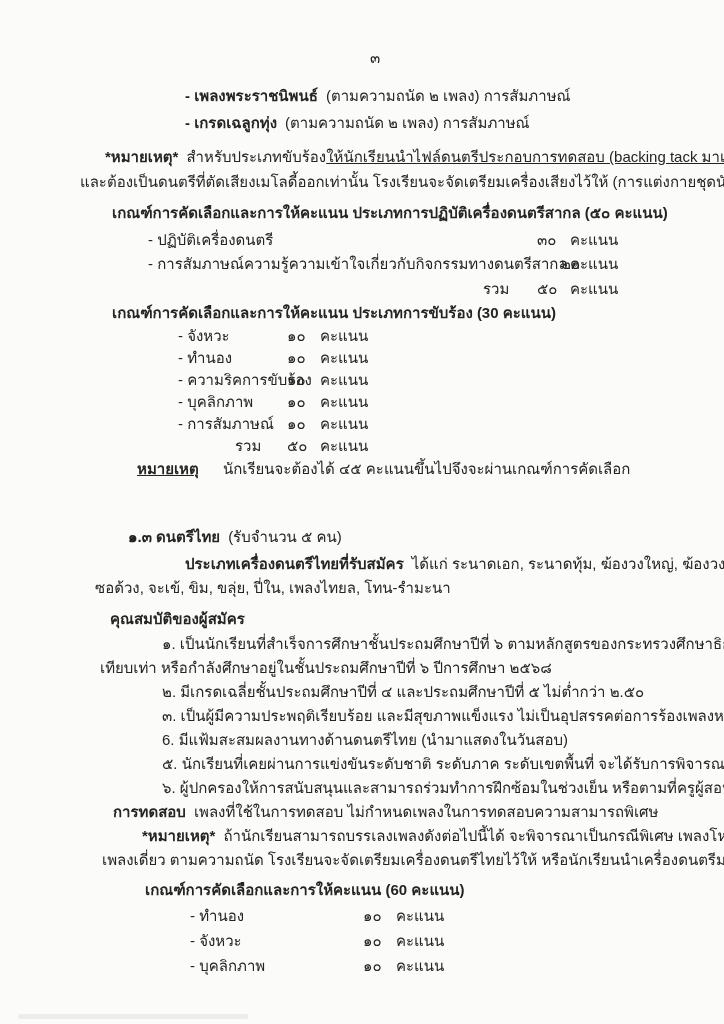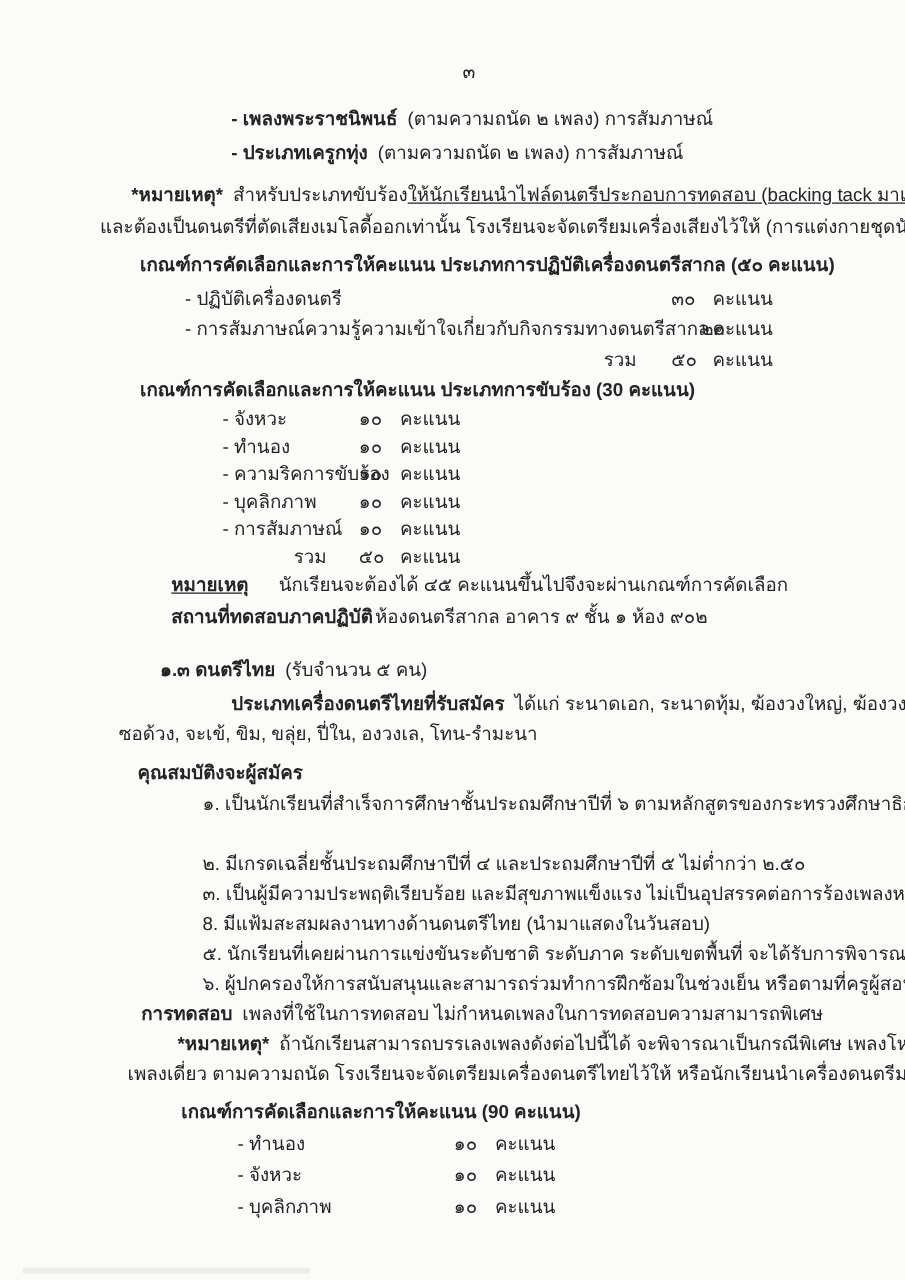--- a/index.html
+++ b/index.html
@@ -27,21 +27,21 @@
     <span class="at" style="left:370px">๓</span>
   </div>
 
   <div class="line" style="top:84px">
     <span class="at" style="left:185px">
       <span class="b gap">- เพลงพระราชนิพนธ์</span><span>(ตามความถนัด ๒ เพลง) การสัมภาษณ์</span>
     </span>
   </div>
   <div class="line" style="top:111px">
     <span class="at" style="left:185px">
-      <span class="b gap">- ประเภทเครูกทุ่ง</span><span>(ตามความถนัด ๒ เพลง) การสัมภาษณ์</span>
+      <span class="b gap">- เกรดเฉลูกทุ่ง</span><span>(ตามความถนัด ๒ เพลง) การสัมภาษณ์</span>
     </span>
   </div>
 
   <div class="line" style="top:145px">
     <span class="at" style="left:105px">
       <span class="b gap">*หมายเหตุ*</span><span>สำหรับประเภทขับร้อง</span><span class="u">ให้นักเรียนนำไฟล์ดนตรีประกอบการทดสอบ (backing tack มาเอง)</span>
     </span>
   </div>
   <div class="line" style="top:170px">
     <span class="at" style="left:80px">และต้องเป็นดนตรีที่ตัดเสียงเมโลดี้ออกเท่านั้น โรงเรียนจะจัดเตรียมเครื่องเสียงไว้ให้ (การแต่งกายชุดนักเรียน)</span>
@@ -97,53 +97,52 @@
   <div class="line" style="top:434px">
     <span class="at" style="left:235px">รวม</span>
     <span class="at" style="left:287px">๕๐</span>
     <span class="at" style="left:320px">คะแนน</span>
   </div>
 
   <div class="line" style="top:457px">
     <span class="at b u" style="left:137px">หมายเหตุ</span>
     <span class="at" style="left:223px">นักเรียนจะต้องได้ ๔๕ คะแนนขึ้นไปจึงจะผ่านเกณฑ์การคัดเลือก</span>
   </div>
-  <div class="line" style="top:482px">
-    <span class="at b" style="left:137px">สถานที่ทดสอบภาคปฏิบัติ</span>
-    <span class="at" style="left:300px">ห้องดนตรีสากล อาคาร ๙ ชั้น ๑ ห้อง ๙๐๒</span>
-  </div>
 
   <div class="line" style="top:525px">
     <span class="at" style="left:128px">
       <span class="b gap">๑.๓ ดนตรีไทย</span><span>(รับจำนวน ๕ คน)</span>
     </span>
   </div>
   <div class="line" style="top:552px">
     <span class="at" style="left:185px">
       <span class="b gap">ประเภทเครื่องดนตรีไทยที่รับสมัคร</span><span>ได้แก่ ระนาดเอก, ระนาดทุ้ม, ฆ้องวงใหญ่, ฆ้องวงเล็ก, ซออู้,</span>
     </span>
   </div>
   <div class="line" style="top:576px">
-    <span class="at" style="left:95px">ซอด้วง, จะเข้, ขิม, ขลุ่ย, ปี่ใน, องวงเล, โทน-รำมะนา</span>
+    <span class="at" style="left:95px">ซอด้วง, จะเข้, ขิม, ขลุ่ย, ปี่ใน, เพลงไทยล, โทน-รำมะนา</span>
   </div>
 
   <div class="line" style="top:607px">
-    <span class="at b" style="left:110px">คุณสมบัติงจะผู้สมัคร</span>
+    <span class="at b" style="left:110px">คุณสมบัติของผู้สมัคร</span>
   </div>
   <div class="line" style="top:632px">
     <span class="at" style="left:162px">๑. เป็นนักเรียนที่สำเร็จการศึกษาชั้นประถมศึกษาปีที่ ๖ ตามหลักสูตรของกระทรวงศึกษาธิการหรือ</span>
+  </div>
+  <div class="line" style="top:656px">
+    <span class="at" style="left:100px">เทียบเท่า หรือกำลังศึกษาอยู่ในชั้นประถมศึกษาปีที่ ๖ ปีการศึกษา ๒๕๖๘</span>
   </div>
   <div class="line" style="top:680px">
     <span class="at" style="left:162px">๒. มีเกรดเฉลี่ยชั้นประถมศึกษาปีที่ ๔ และประถมศึกษาปีที่ ๕ ไม่ต่ำกว่า ๒.๕๐</span>
   </div>
   <div class="line" style="top:704px">
     <span class="at" style="left:162px">๓. เป็นผู้มีความประพฤติเรียบร้อย และมีสุขภาพแข็งแรง ไม่เป็นอุปสรรคต่อการร้องเพลงหรือเล่นดนตรี</span>
   </div>
   <div class="line" style="top:728px">
-    <span class="at" style="left:162px">8. มีแฟ้มสะสมผลงานทางด้านดนตรีไทย (นำมาแสดงในวันสอบ)</span>
+    <span class="at" style="left:162px">6. มีแฟ้มสะสมผลงานทางด้านดนตรีไทย (นำมาแสดงในวันสอบ)</span>
   </div>
   <div class="line" style="top:752px">
     <span class="at" style="left:162px">๕. นักเรียนที่เคยผ่านการแข่งขันระดับชาติ ระดับภาค ระดับเขตพื้นที่ จะได้รับการพิจารณาเป็นพิเศษ</span>
   </div>
   <div class="line" style="top:776px">
     <span class="at" style="left:162px">๖. ผู้ปกครองให้การสนับสนุนและสามารถร่วมทำการฝึกซ้อมในช่วงเย็น หรือตามที่ครูผู้สอนนัดหมาย</span>
   </div>
 
   <div class="line" style="top:800px">
     <span class="at" style="left:113px">
@@ -153,21 +152,21 @@
   <div class="line" style="top:824px">
     <span class="at" style="left:142px">
       <span class="b gap">*หมายเหตุ*</span><span>ถ้านักเรียนสามารถบรรเลงเพลงดังต่อไปนี้ได้ จะพิจารณาเป็นกรณีพิเศษ เพลงโหมโรงเช้า-</span>
     </span>
   </div>
   <div class="line" style="top:848px">
     <span class="at" style="left:102px">เพลงเดี่ยว ตามความถนัด โรงเรียนจะจัดเตรียมเครื่องดนตรีไทยไว้ให้ หรือนักเรียนนำเครื่องดนตรีมาเองก็ได้</span>
   </div>
 
   <div class="line" style="top:878px">
-    <span class="at b" style="left:145px">เกณฑ์การคัดเลือกและการให้คะแนน (90 คะแนน)</span>
+    <span class="at b" style="left:145px">เกณฑ์การคัดเลือกและการให้คะแนน (60 คะแนน)</span>
   </div>
   <div class="line" style="top:904px">
     <span class="at" style="left:190px">- ทำนอง</span>
     <span class="at" style="left:363px">๑๐</span>
     <span class="at" style="left:396px">คะแนน</span>
   </div>
   <div class="line" style="top:929px">
     <span class="at" style="left:190px">- จังหวะ</span>
     <span class="at" style="left:363px">๑๐</span>
     <span class="at" style="left:396px">คะแนน</span>

